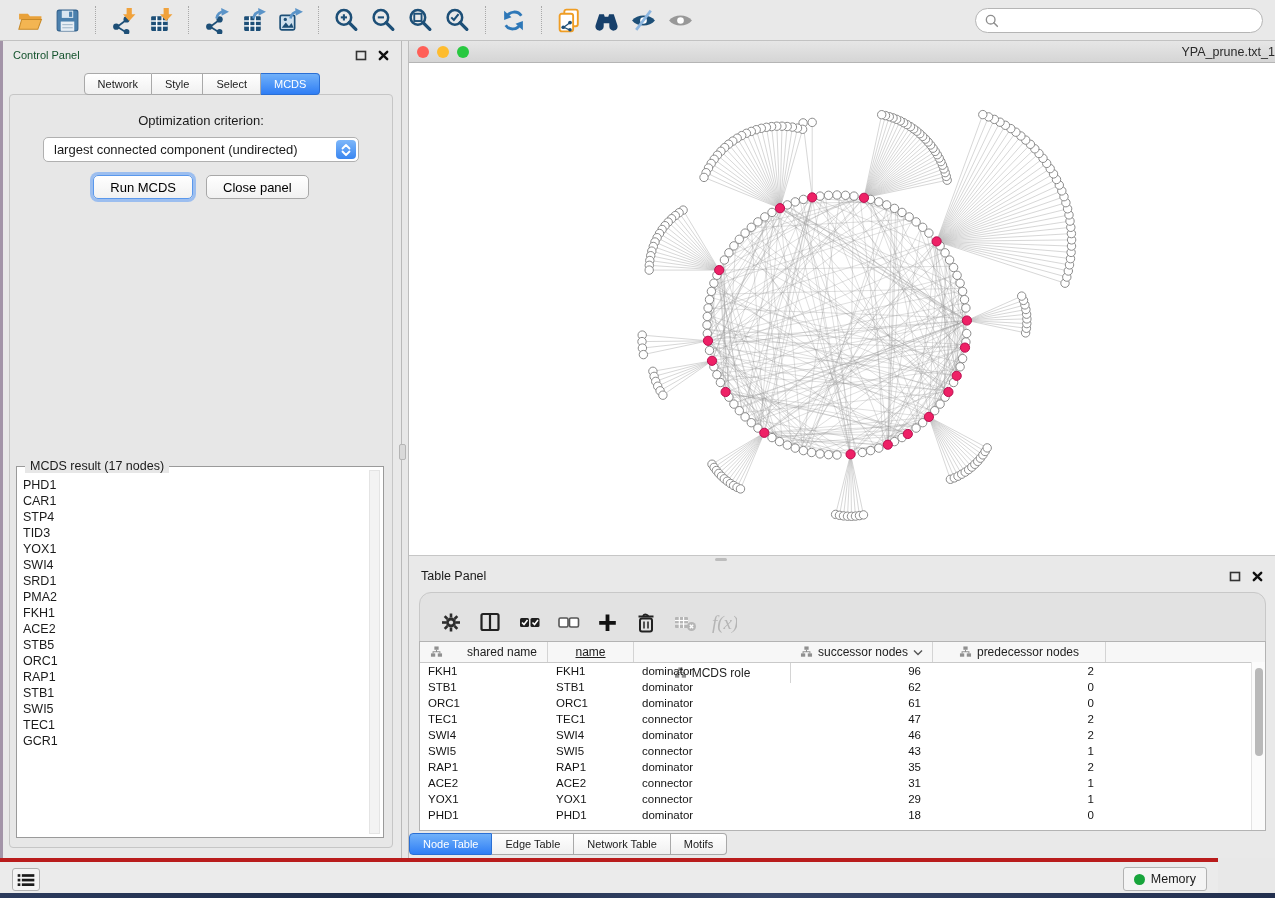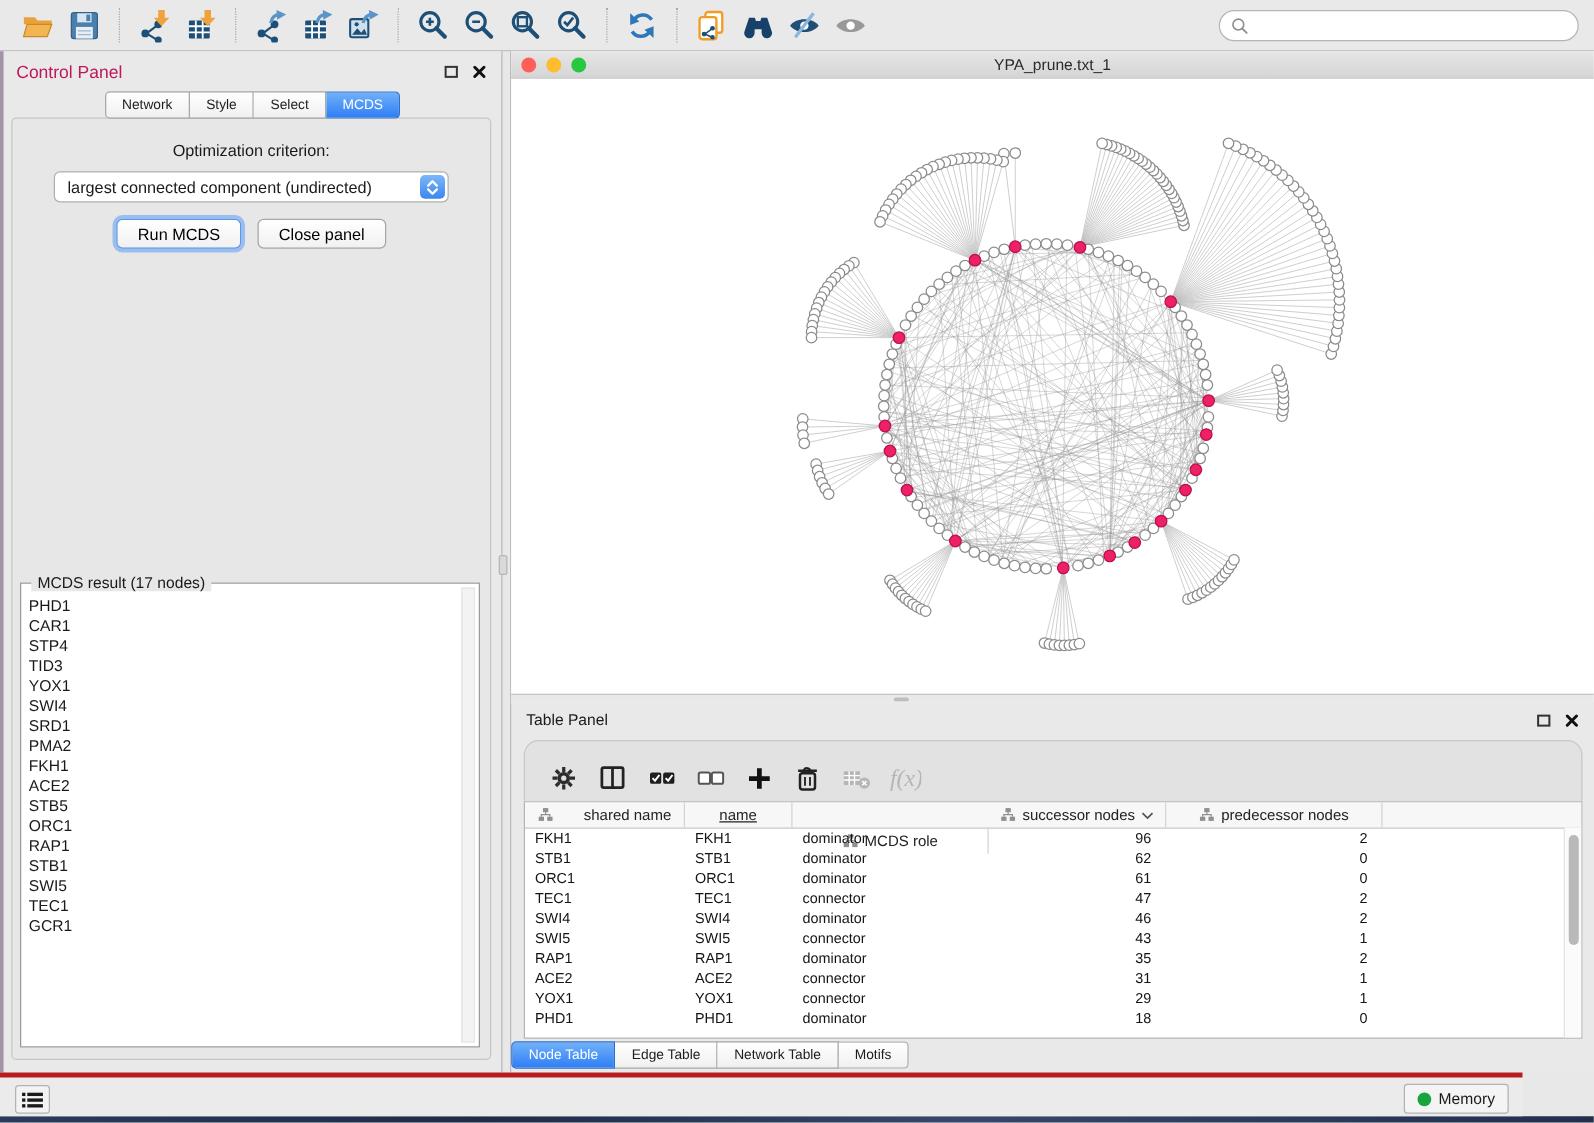--- a/index.html
+++ b/index.html
@@ -12,21 +12,21 @@
   .tb-btn svg{width:27px;height:27px}
   .tb-sep{width:0;height:28px;border-left:1px dotted #a9a9a9;margin:0 9px}
   .search-wrap{margin-left:auto;position:relative}
   .search-input{width:288px;height:25px;border:1px solid #b5b5b5;border-radius:13px;background:#fff;padding:0 10px 0 29px;font-size:12px;outline:none}
   .search-icon{position:absolute;left:9px;top:5px;width:15px;height:15px}
   
   .desktop-left{position:absolute;left:0;top:41px;width:3px;height:852px;background:#a394a8}
   .desktop-bottom{position:absolute;left:0;top:893px;width:1275px;height:5px;background:linear-gradient(90deg,#2b3a5c,#1e2c49 30%,#37466a 60%,#222f4e)}
   
   .control-panel{position:absolute;left:3px;top:41px;width:399px;height:817px;border-right:1px solid #b9b9b9;background:#e9e9e9}
-  .cp-header{display:flex;align-items:center;padding:8px 12px 0 10px;font-size:14px;color:#be185d}
+  .cp-header{display:flex;align-items:center;padding:8px 12px 0 10px;font-size:11px;color:#14532d}
   .win-btns{margin-left:auto;display:flex;gap:11px;align-items:center}
   .win-btn{display:flex;align-items:center;justify-content:center}
   .cp-tabs{position:absolute;top:32px;left:0;right:0;display:flex;justify-content:center;z-index:2}
   .tab{padding:4px 13px;font-size:11px;background:linear-gradient(#fff,#f0f0f0);border:1px solid #a9a9a9;border-left-width:0;color:#1c1c1c;white-space:nowrap}
   .tab:first-child{border-left-width:1px;border-radius:4px 0 0 4px}
   .tab:last-child{border-radius:0 4px 4px 0}
   .tab.active{background:linear-gradient(#71b1f9,#2f7ef5);border-color:#2a6fd4;color:#fff}
   .cp-content{position:absolute;left:6px;right:8px;top:53px;bottom:10px;background:#e7e7e7;border:1px solid #c6c6c6;border-radius:4px}
   .opt-label{text-align:center;margin-top:18px;font-size:13px}
   .select-row{display:flex;justify-content:center;margin-top:9px}
@@ -37,21 +37,21 @@
   .push-btn.focused{box-shadow:0 0 0 3px rgba(95,157,245,.55);border-color:#5a98ec}
   .group-box{position:absolute;left:6px;right:8px;top:371px;bottom:9px;border:1px solid #9a9a9a;background:#fff}
   .group-legend{position:absolute;top:-8px;left:8px;background:#e7e7e7;padding:0 5px;font-size:12.5px}
   .result-list{position:absolute;left:6px;right:18px;top:10px;bottom:4px;font-size:12.5px;line-height:16px;overflow:hidden}
   .list-track{position:absolute;top:3px;bottom:3px;right:3px;width:11px;background:#f3f3f3;border:1px solid #e4e4e4}
   .v-grip{position:absolute;left:399px;top:444px;width:7px;height:16px;background:#d9d9d9;border:1px solid #b5b5b5;border-radius:2px;z-index:5}
   
   .net-window{position:absolute;left:408px;top:41px;width:867px;height:521px;background:#fff;border-left:1px solid #bdbdbd}
   .nw-titlebar{height:22px;background:linear-gradient(#e6e6e6,#d5d5d5);border-bottom:1px solid #b5b5b5;display:flex;align-items:center;padding:0 8px;position:relative}
   .traffic{width:12px;height:12px;border-radius:50%;margin-right:8px;flex:none;z-index:2}
-  .nw-title{position:absolute;left:0;right:0;text-align:center;font-size:12.5px;color:#2a2a2a}
+  .nw-title{position:absolute;left:0;right:0;text-align:right;font-size:12.5px;color:#2a2a2a}
   .nw-canvas{position:absolute;top:22px;left:0;right:0;bottom:7px;background:#fff;overflow:hidden}
   .nw-splitter{position:absolute;left:0;right:0;bottom:0;height:7px;background:#e9e9e9;border-top:1px solid #c6c6c6}
   .nw-splitter .grip{position:absolute;left:306px;top:2px;width:12px;height:3px;background:#bdbdbd;border-radius:2px}
   
   .table-panel{position:absolute;left:408px;top:562px;width:867px;height:296px;background:#e9e9e9;border-left:1px solid #bdbdbd}
   .tp-header{display:flex;align-items:center;padding:7px 12px 0 12px;font-size:12.5px}
   .tp-toolbar{position:absolute;left:10px;right:9px;top:30px;height:60px;background:#e2e2e2;border:1px solid #c8c8c8;border-radius:12px;display:flex;align-items:center;padding-left:12px}
   .tpt-btn{width:39px;height:36px;display:flex;align-items:center;justify-content:center}
   .tpt-btn svg{width:25px;height:25px}
   .tp-table{position:absolute;left:10px;right:9px;top:79px;height:190px;background:#fff;border:1px solid #b3b3b3;display:flex;flex-direction:column}

